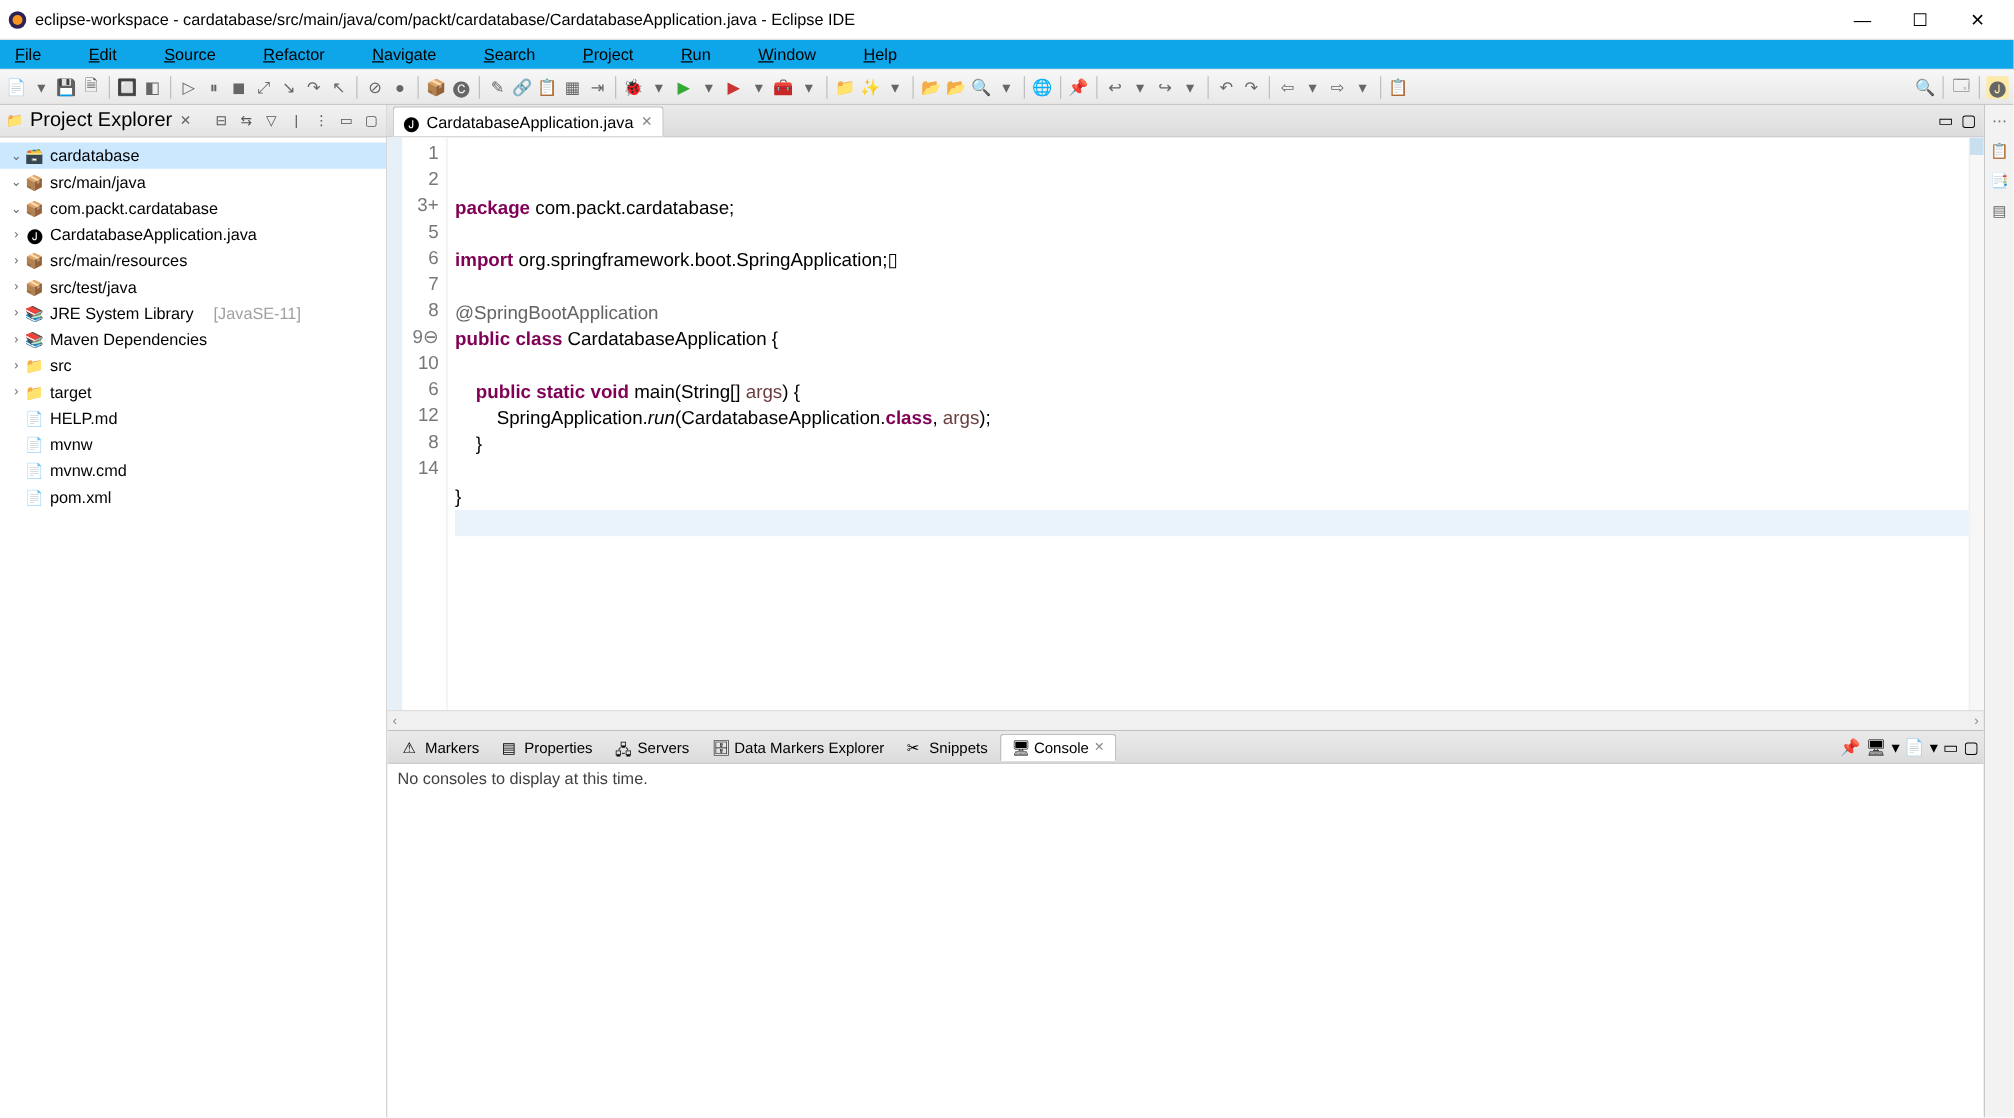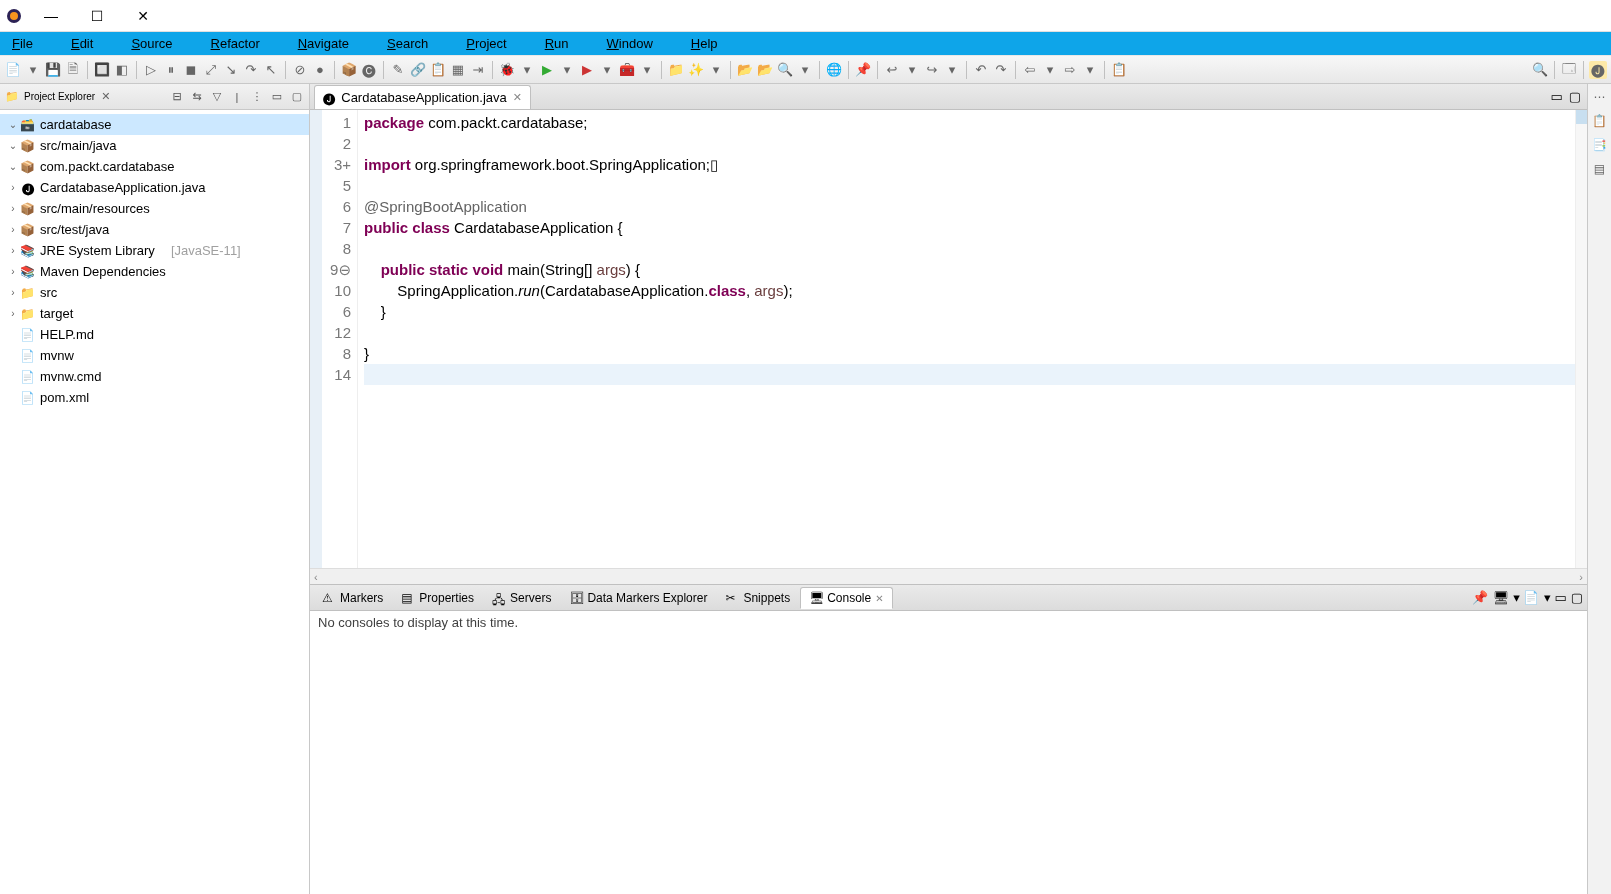--- a/index.html
+++ b/index.html
@@ -16,21 +16,21 @@
 
 .toolbar { display: flex; align-items: center; height: 28px; padding: 2px 4px; background: linear-gradient(#f7f7f7,#e8e8e8); border-bottom: 1px solid #c8c8c8; gap:2px; overflow:hidden;}
 .toolbar .tb { width: 18px; height: 18px; display:inline-flex; align-items:center; justify-content:center; font-size:13px; color:#666; border-radius:2px;}
 .toolbar .sep { width:1px; height:18px; background:#c0c0c0; margin:0 3px; }
 .toolbar .spacer { flex:1; }
 
 .workspace { display: flex; height: calc(100vh - 84px); }
 
 .sidebar { width: 310px; border-right: 1px solid #c8c8c8; display:flex; flex-direction:column; background:#fff;}
 .panel-header { display:flex; align-items:center; height:26px; background:linear-gradient(#f2f2f2,#e4e4e4); border-bottom:1px solid #c8c8c8; padding:0 4px; gap:4px;}
-.panel-header .label { font-size:10px; }
+.panel-header .label { font-size:16px; }
 .panel-header .x { color:#666; font-size:11px; margin-left:2px;}
 .panel-header .ph-spacer { flex:1; }
 .panel-header .ph-btn { width:16px; height:16px; display:inline-flex; align-items:center; justify-content:center; font-size:11px; color:#555;}
 
 .tree { flex:1; overflow:auto; padding:4px 0; }
 .tree .node { display:flex; align-items:center; height:21px; padding-left:6px; white-space:nowrap; cursor:default;}
 .tree .node.selected { background:#cce8ff; }
 .tree .twisty { width:14px; display:inline-flex; justify-content:center; color:#666; font-size:10px;}
 .tree .ticon { width:16px; height:16px; margin-right:4px; display:inline-flex; align-items:center; justify-content:center; font-size:12px;}
 .tree .lbl { font-size:13px; }
@@ -43,21 +43,21 @@
 
 .editor-area { flex:1; display:flex; flex-direction:column; }
 .editor-tabs { display:flex; align-items:flex-end; height:26px; background:linear-gradient(#eaeaea,#dcdcdc); border-bottom:1px solid #c0c0c0; padding-left:4px; position:relative;}
 .editor-tab { display:flex; align-items:center; height:24px; background:#fff; border:1px solid #c0c0c0; border-bottom:none; padding:0 8px; gap:6px; border-radius:3px 3px 0 0;}
 .editor-tabs .right-ctrls { position:absolute; right:6px; display:flex; gap:6px; align-items:center; top:5px;}
 
 .editor-body { flex:1; display:flex; background:#fff; font-family:Consolas,monospace; font-size:15px; position:relative; overflow:hidden;}
 .gutter { width:36px; background:#fff; border-right:1px solid #eee; text-align:right; padding:2px 6px 2px 0; color:#787878; line-height:21px;}
 .overview-ruler { width:12px; background:#f7f7f7; border-left:1px solid #eee;}
 .ann-col { width:12px; background:#e8f0f7;}
-.code { flex:1; padding:2px 0 8px 6px; line-height:21px; white-space:pre; position:relative;}
+.code { flex:1; padding:2px 0 8px 6px; line-height:21px; white-space:pre; position:relative;margin-top:44px;}
 .code .line { height:21px; }
 .code .cur { background:#eaf3fb; }
 
 .kw { color:#7f0055; font-weight:bold;}
 .ann { color:#646464;text-align:right;}
 .args { color:#6a3e3e;}
 .method-italic { font-style:italic;}
 
 .bottom-panel { height:310px; border-top:1px solid #c0c0c0; display:flex; flex-direction:column; background:#fff;}
 .bottom-tabs { display:flex; align-items:center; height:26px; background:linear-gradient(#eaeaea,#dcdcdc); border-bottom:1px solid #c0c0c0; padding:0 4px; gap:2px;}
@@ -77,20 +77,21 @@
 </head>
 <body>
 
 <div class="titlebar">
   <span class="icon">
     <svg width="16" height="16" viewBox="0 0 16 16">
         <circle cx="8" cy="8" r="7" fill="#2c2255"></circle>
         <circle cx="8" cy="8" r="4" fill="#f7941e"></circle>
       </svg>
   </span>
+  <span class="title">eclipse-workspace - cardatabase/src/main/java/com/packt/cardatabase/CardatabaseApplication.java - Eclipse IDE</span>
   <div class="winbtn">—</div>
   <div class="winbtn">☐</div>
   <div class="winbtn">✕</div>
 </div>
 
 <div class="menubar" id="menubar">
     <div class="menu"><u>F</u>ile</div>
     <div class="menu"><u>E</u>dit</div>
     <div class="menu"><u>S</u>ource</div>
     <div class="menu"><u>R</u>efactor</div>

